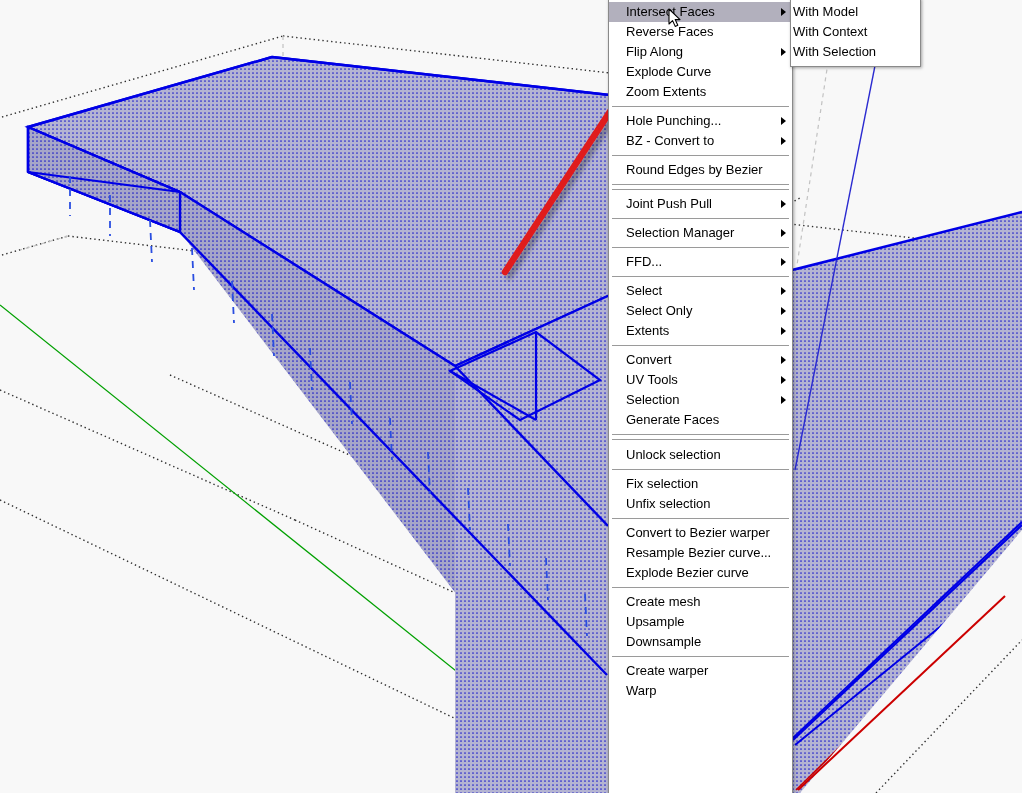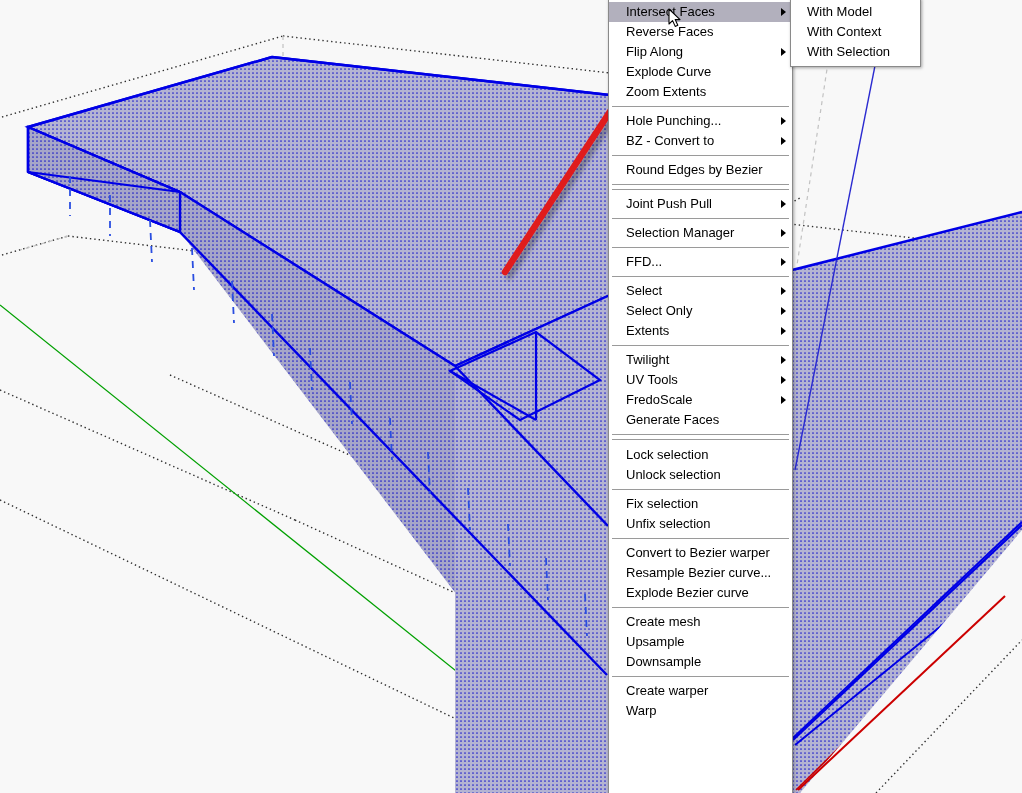--- a/index.html
+++ b/index.html
@@ -54,21 +54,21 @@
   }
   .menu-item {
     position: relative;
     height: 20px;
     line-height: 20px;
     padding: 0 18px 0 17px;
     white-space: nowrap;
     font-size: 13px;
     cursor: default;
   }
-  #sub-menu .menu-item { padding-left: 16px; }
+  #sub-menu .menu-item { padding-left: 2px; }
   .menu-item.highlight {
     background: #b2b0bd;
   }
   .menu-item .arrow {
     position: absolute;
     right: 6px;
     top: 50%;
     transform: translateY(-50%);
     width: 0; height: 0;
     border-top: 4px solid transparent;
@@ -246,27 +246,26 @@
       <div class="menu-item"><span>Joint Push Pull</span><span class="arrow"></span></div>
       <div class="separator"></div>
       <div class="menu-item"><span>Selection Manager</span><span class="arrow"></span></div>
       <div class="separator"></div>
       <div class="menu-item"><span>FFD...</span><span class="arrow"></span></div>
       <div class="separator"></div>
       <div class="menu-item"><span>Select</span><span class="arrow"></span></div>
       <div class="menu-item"><span>Select Only</span><span class="arrow"></span></div>
       <div class="menu-item"><span>Extents</span><span class="arrow"></span></div>
       <div class="separator"></div>
-      <div class="menu-item"><span>Twilight</span><span class="arrow"></span></div>
+      <div class="menu-item"><span>Convert</span><span class="arrow"></span></div>
       <div class="menu-item"><span>UV Tools</span><span class="arrow"></span></div>
-      <div class="menu-item"><span>FredoScale</span><span class="arrow"></span></div>
+      <div class="menu-item"><span>Selection</span><span class="arrow"></span></div>
       <div class="menu-item"><span>Generate Faces</span></div>
       <div class="separator"></div>
       <div class="separator tight-bottom"></div>
-      <div class="menu-item"><span>Lock selection</span></div>
       <div class="menu-item"><span>Unlock selection</span></div>
       <div class="separator"></div>
       <div class="menu-item"><span>Fix selection</span></div>
       <div class="menu-item"><span>Unfix selection</span></div>
       <div class="separator"></div>
       <div class="menu-item"><span>Convert to Bezier warper</span></div>
       <div class="menu-item"><span>Resample Bezier curve...</span></div>
       <div class="menu-item"><span>Explode Bezier curve</span></div>
       <div class="separator"></div>
       <div class="menu-item"><span>Create mesh</span></div>

